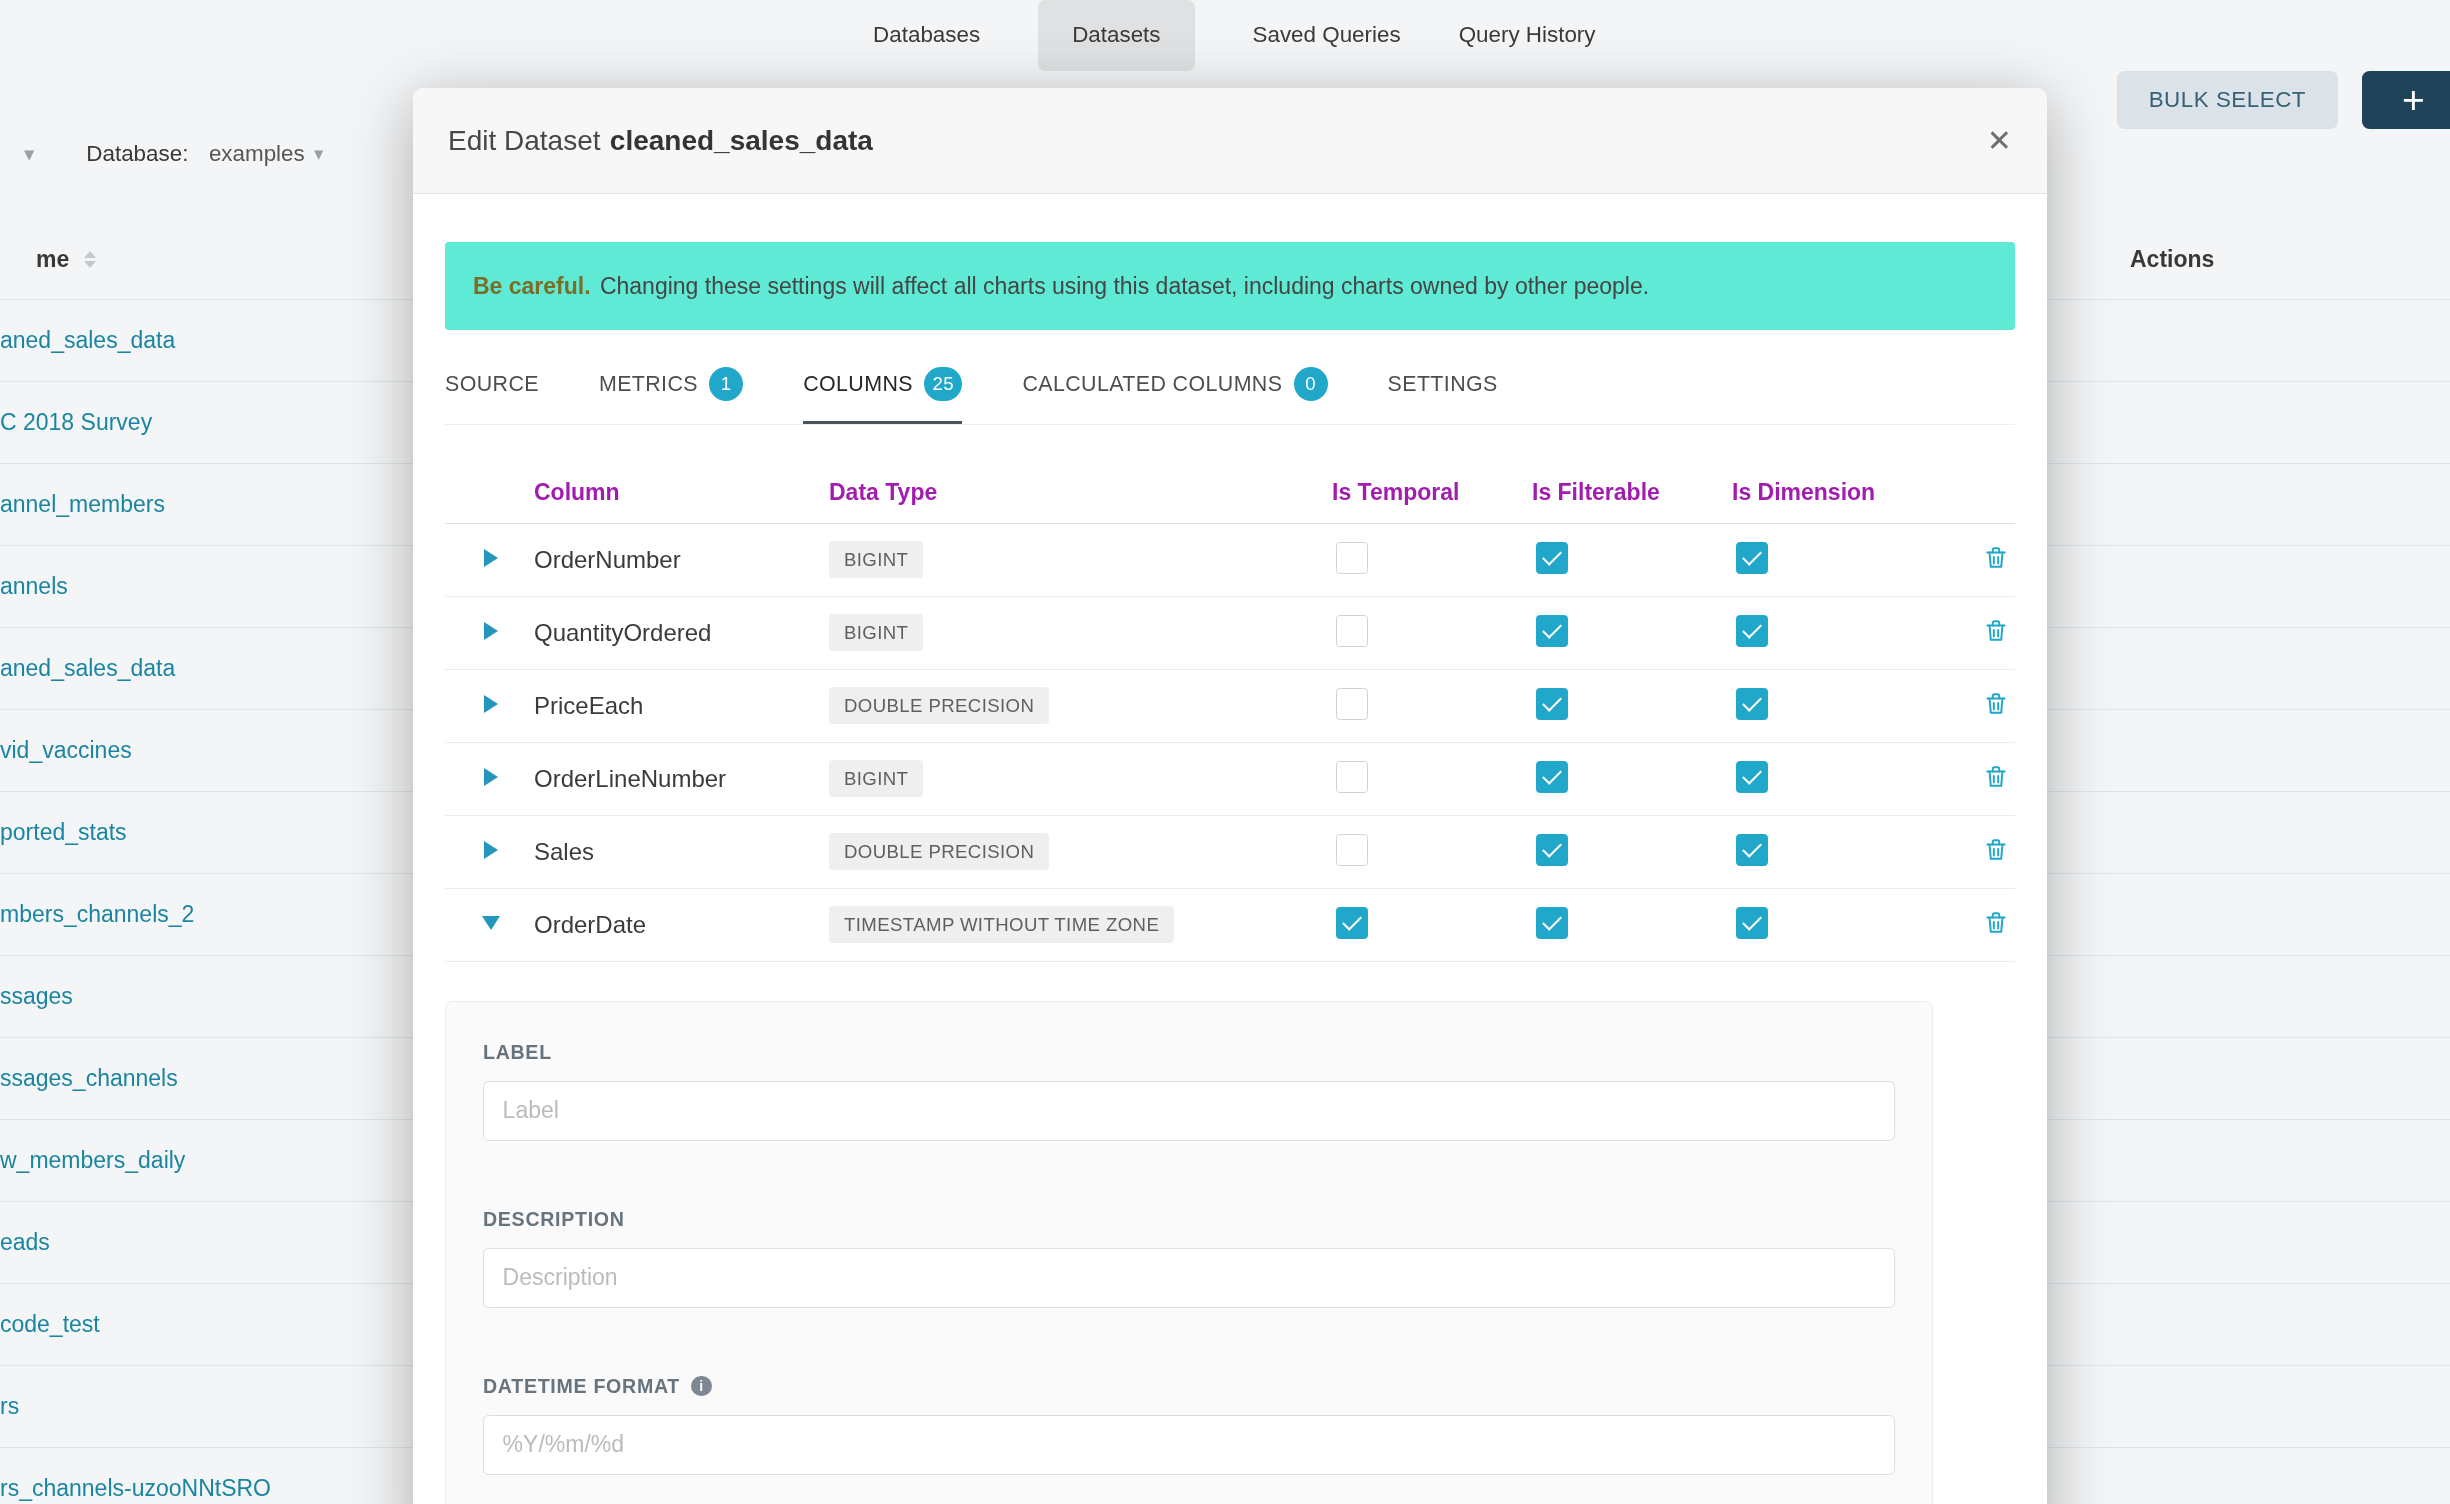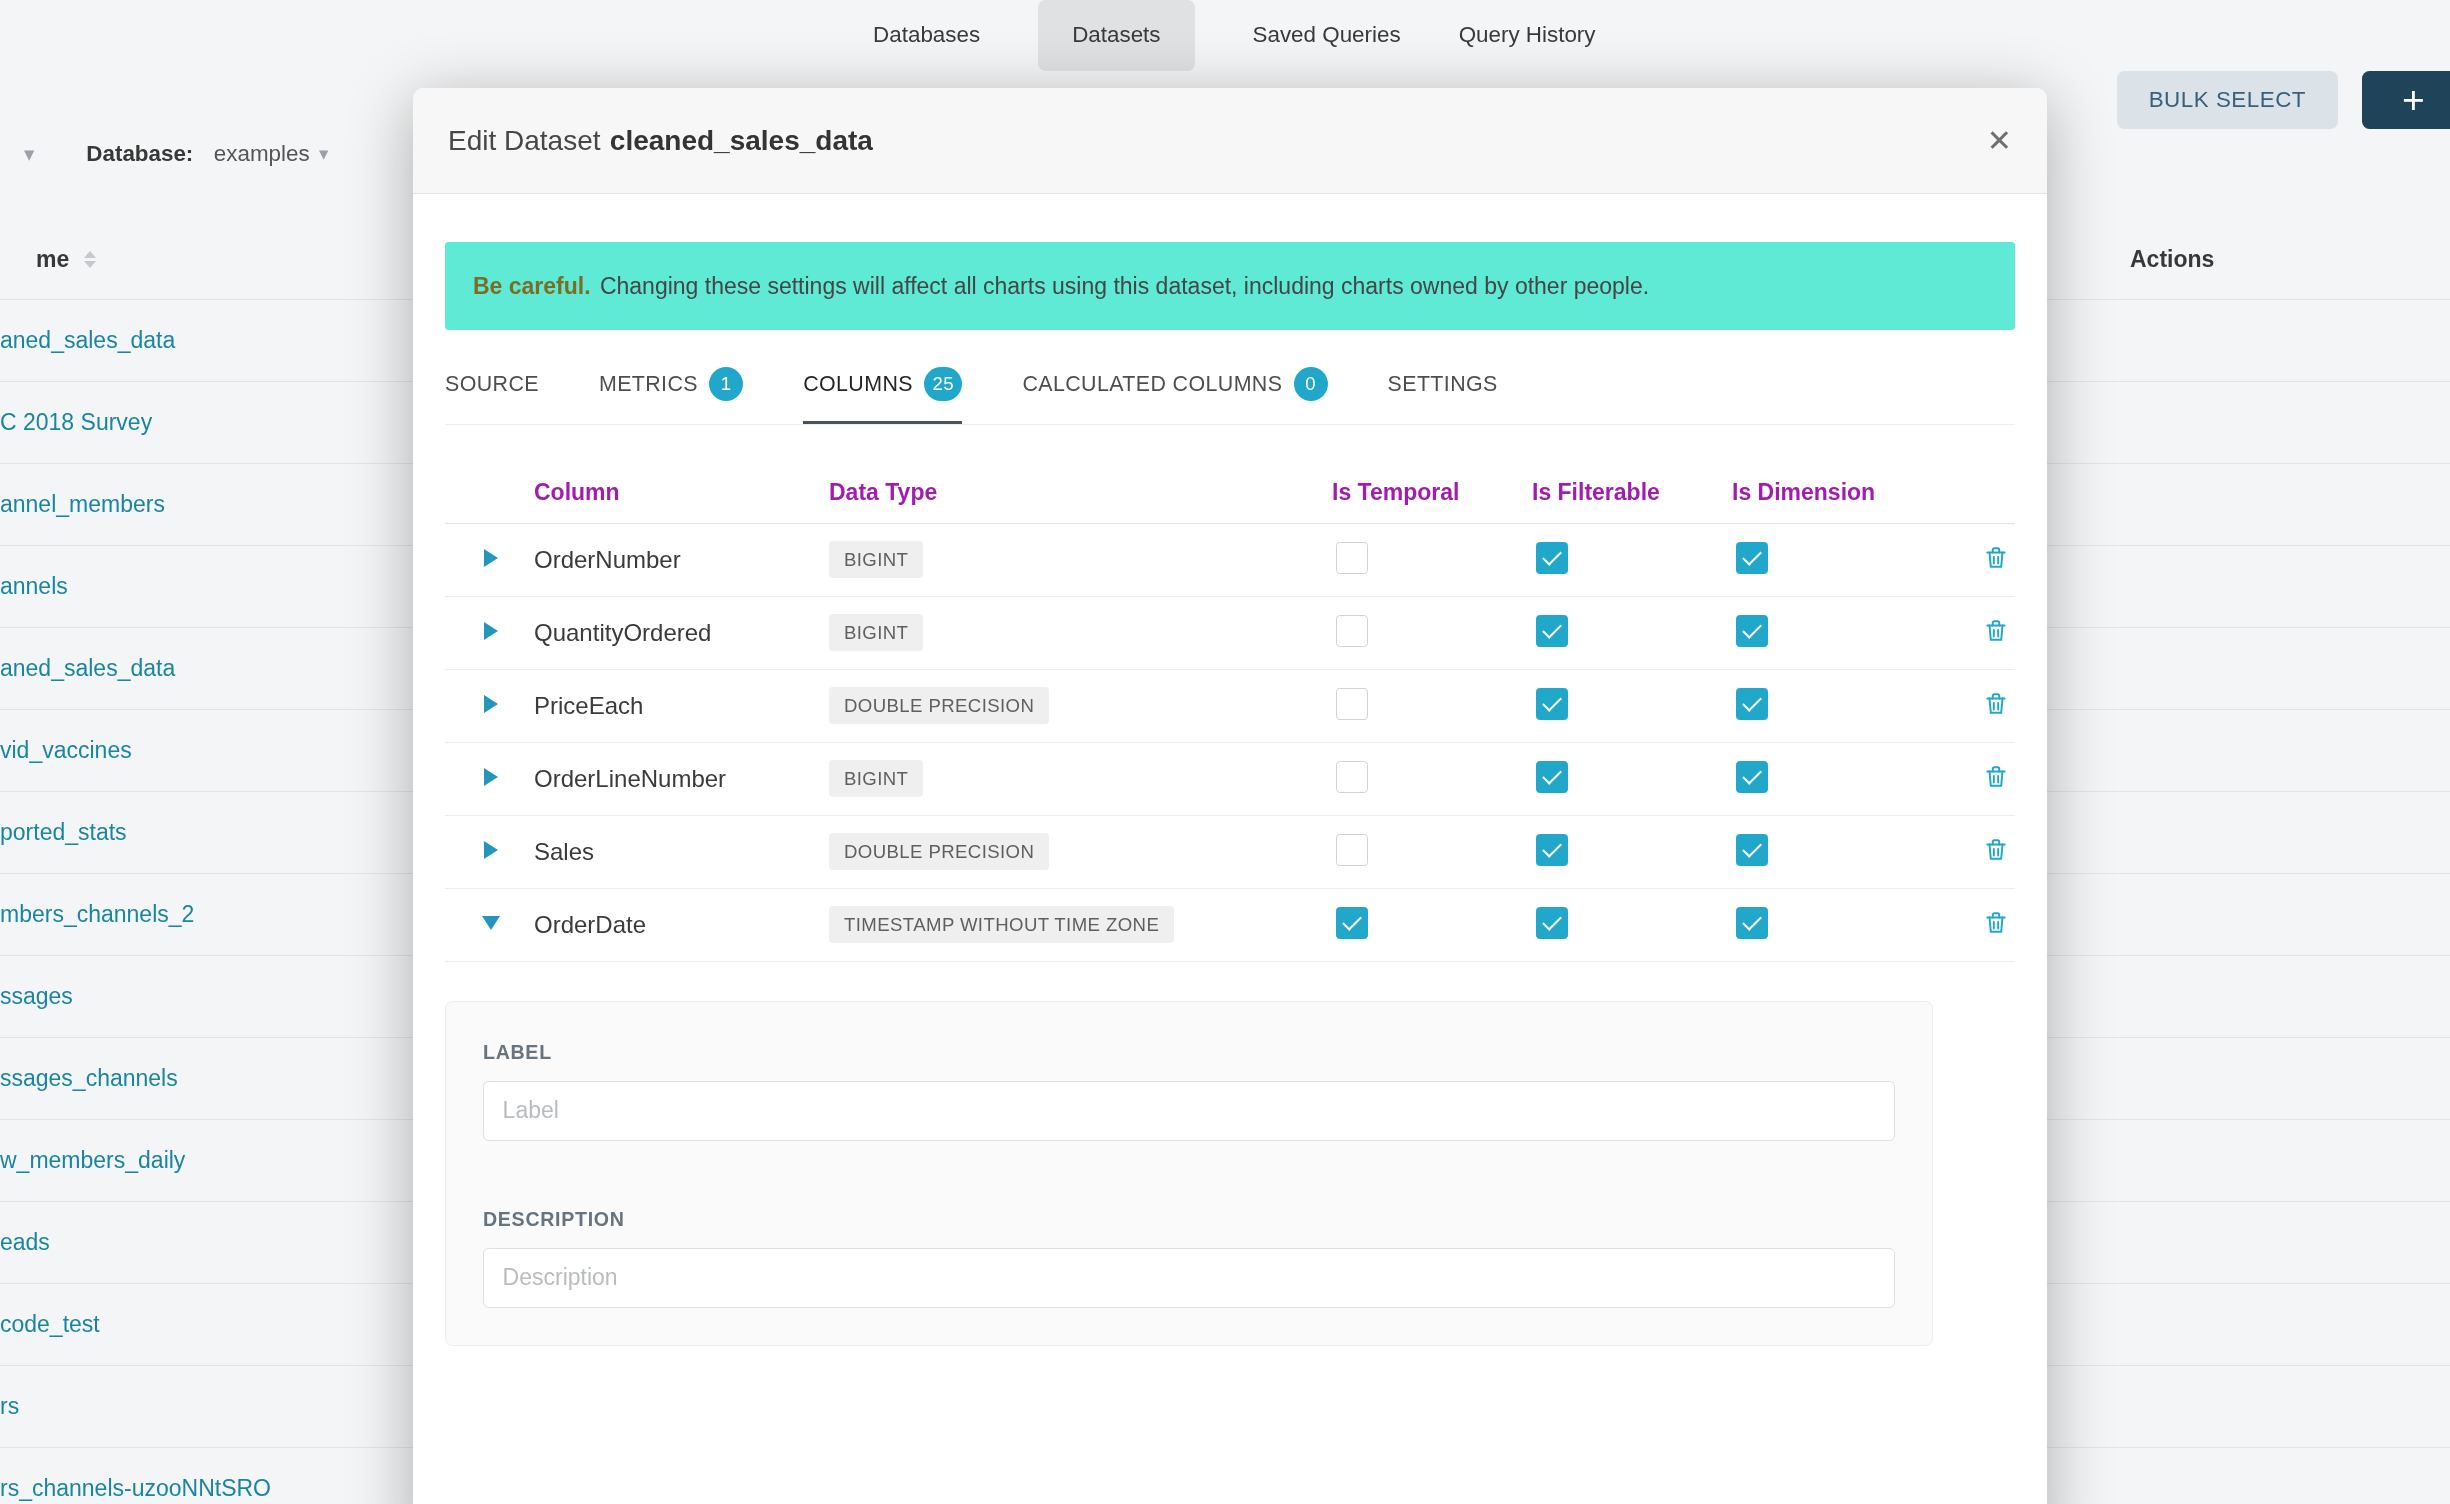--- a/index.html
+++ b/index.html
@@ -33,21 +33,21 @@
     width:103px; height:58px; margin-left:24px; margin-right:-15px;
     background:#1f4459; color:#fff; border:none; border-radius:7.5px;
     font-size:39px; line-height:54px; cursor:pointer; font-family:inherit;
   }
   
   .filter-bar {
     position:absolute; left:0; top:125px; height:58px; width:100%;
     display:flex; align-items:center;
   }
   .filter-caret { margin-left:24px; color:#9aa0a6; font-size:20.5px; cursor:pointer; }
-  .db-label { margin-left:52px; font-size:22.4px; font-weight:bold; color:#383838; }
+  .db-label { margin-left:52px; font-size:22.4px; font-weight:normal; color:#383838; }
   .db-value { margin-left:20.5px; font-size:22.4px; color:#555; cursor:pointer; display:flex; align-items:center; gap:9.3px; }
   .db-value .caret { color:#9aa0a6; font-size:18.6px; }
   
   .list { position:absolute; left:0; top:220px; right:0; }
   .list-header {
     height:80px; border-bottom:0.9px solid #e2e5e8;
     display:flex; align-items:center; position:relative;
     font-size:23px; font-weight:bold; color:#383838;
   }
   .list-header .name-h { cursor:pointer; display:flex; align-items:center; gap:15px;padding-left:36px; }
@@ -396,15 +396,22 @@
         <span>LABEL</span>
       </div>
       <input type="text" placeholder="Label" style="">
     </div>
     <div class="field">
       <div class="field-label">
         <span>DESCRIPTION</span>
       </div>
       <input type="text" placeholder="Description" style="">
     </div>
+    <div class="field">
+      <div class="field-label">
+        <span>DATETIME FORMAT</span>
+        <span class="info-icon">i</span>
+      </div>
+      <input type="text" placeholder="%Y/%m/%d" style="">
+    </div>
   </div>
 </div>
 
 
 </body></html>

